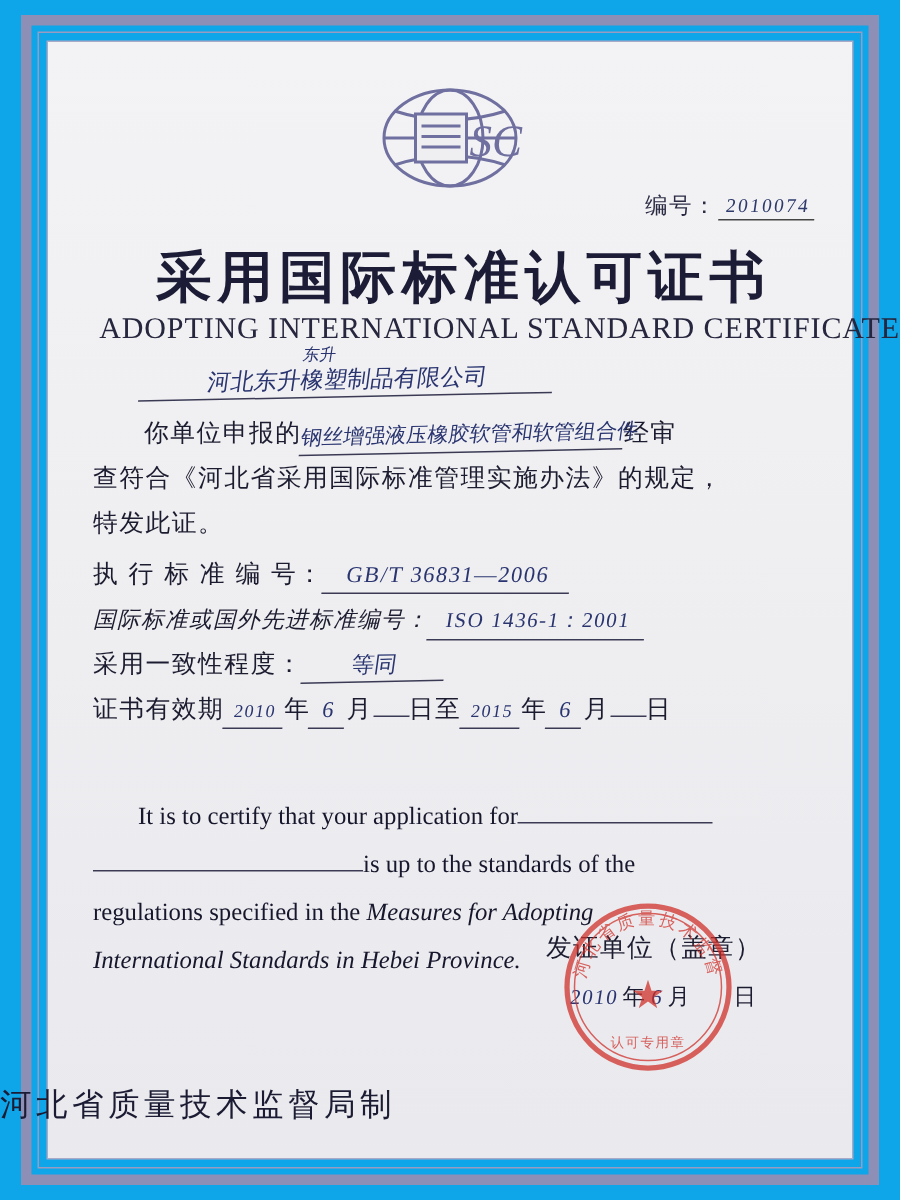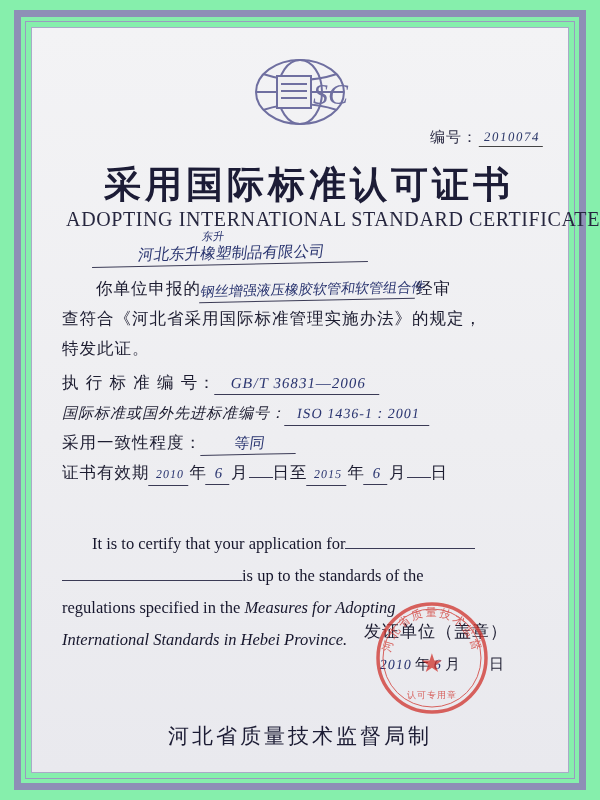--- a/index.html
+++ b/index.html
@@ -11,21 +11,21 @@
     width: 600px;
     height: 800px;
     overflow: hidden;
     font-family: "Liberation Serif", serif;
   }
 
   #certificate {
     position: relative;
     width: 600px;
     height: 800px;
-    background: #86efac;
+    background: #0ea5e9;
     box-sizing: border-box;
   }
 
   
   .frame-outer {
     position: absolute;
     left: 14px;
     top: 10px;
     right: 14px;
     bottom: 10px;
@@ -213,21 +213,20 @@
     top: 598px;
     width: 120px;
     height: 120px;
     pointer-events: none;
   }
 
   .footer {
     position: absolute;
     left: 0; right: 0;
     bottom: 50px;
-    text-align: center;
     font-family: "DejaVu Sans", sans-serif;
     font-size: 21px;
     letter-spacing: 3px;
     color: #1b1b33;
   }
 </style>
 </head>
 <body>
 
 <div id="certificate">

